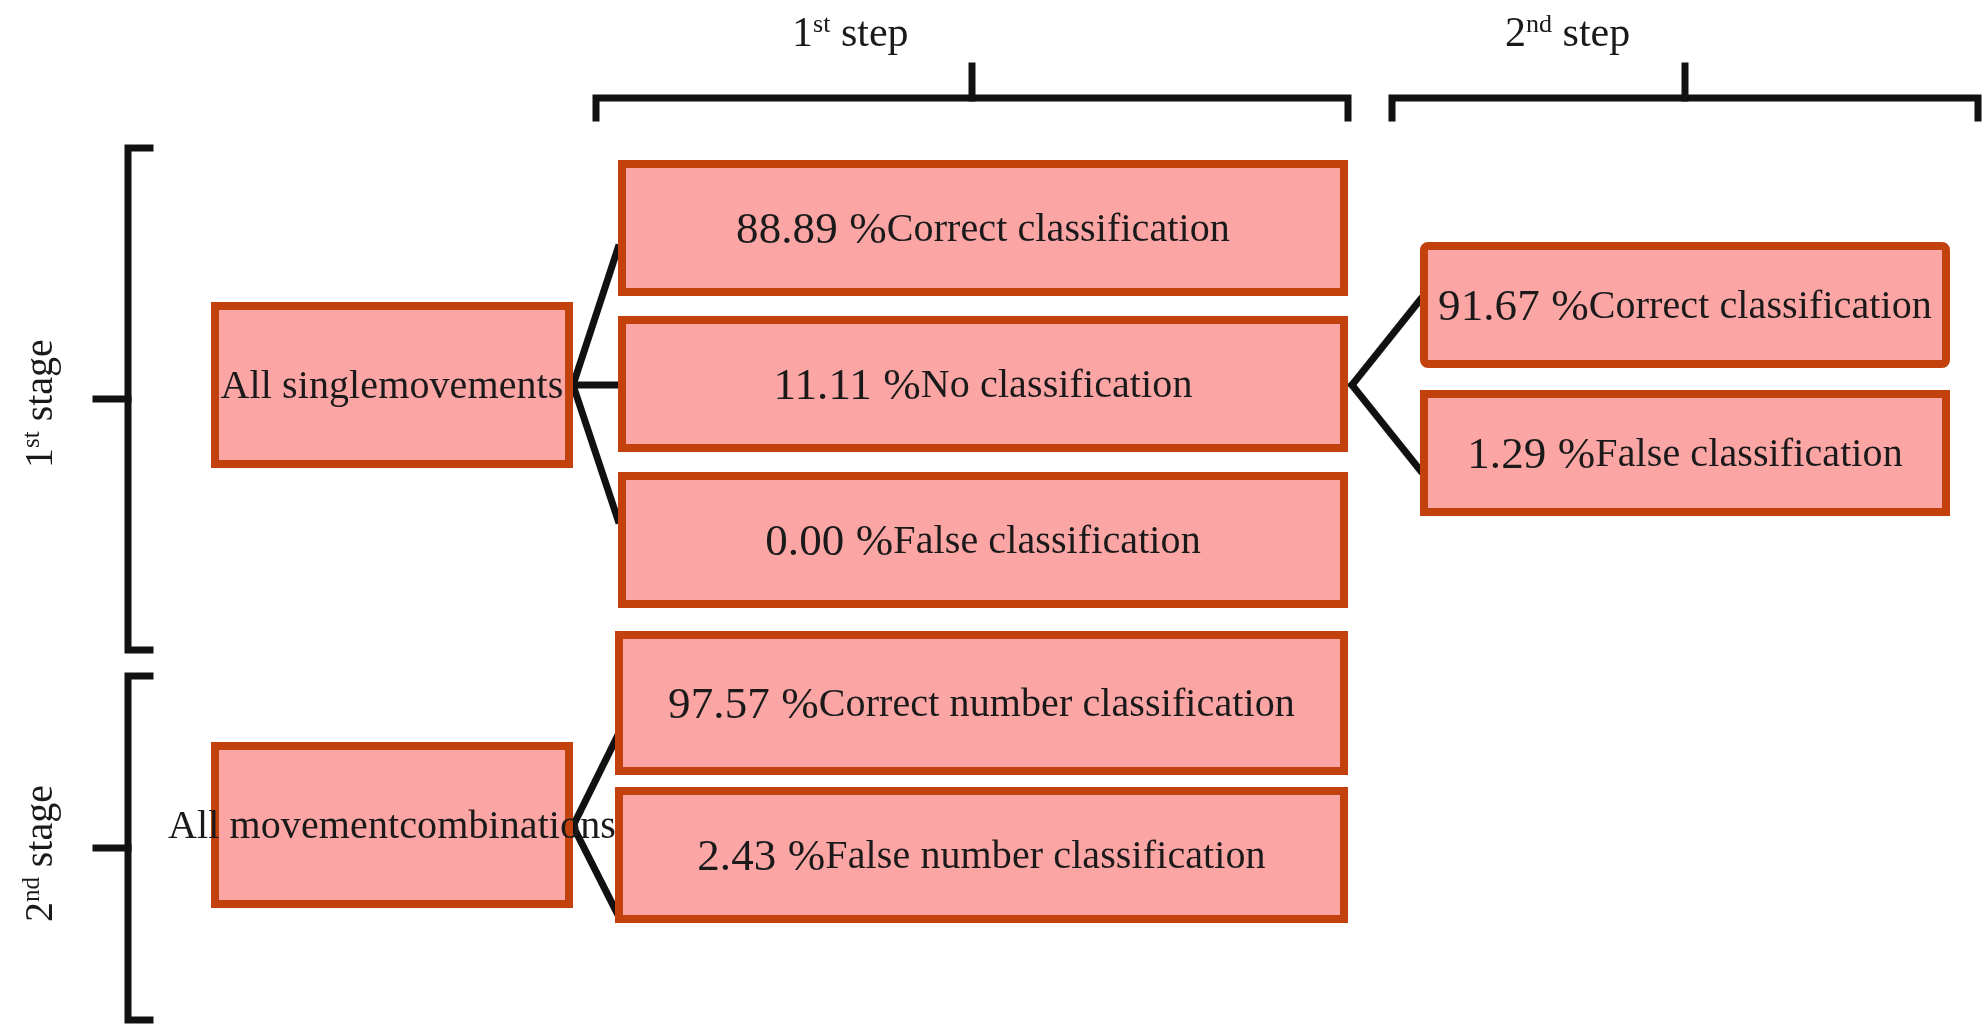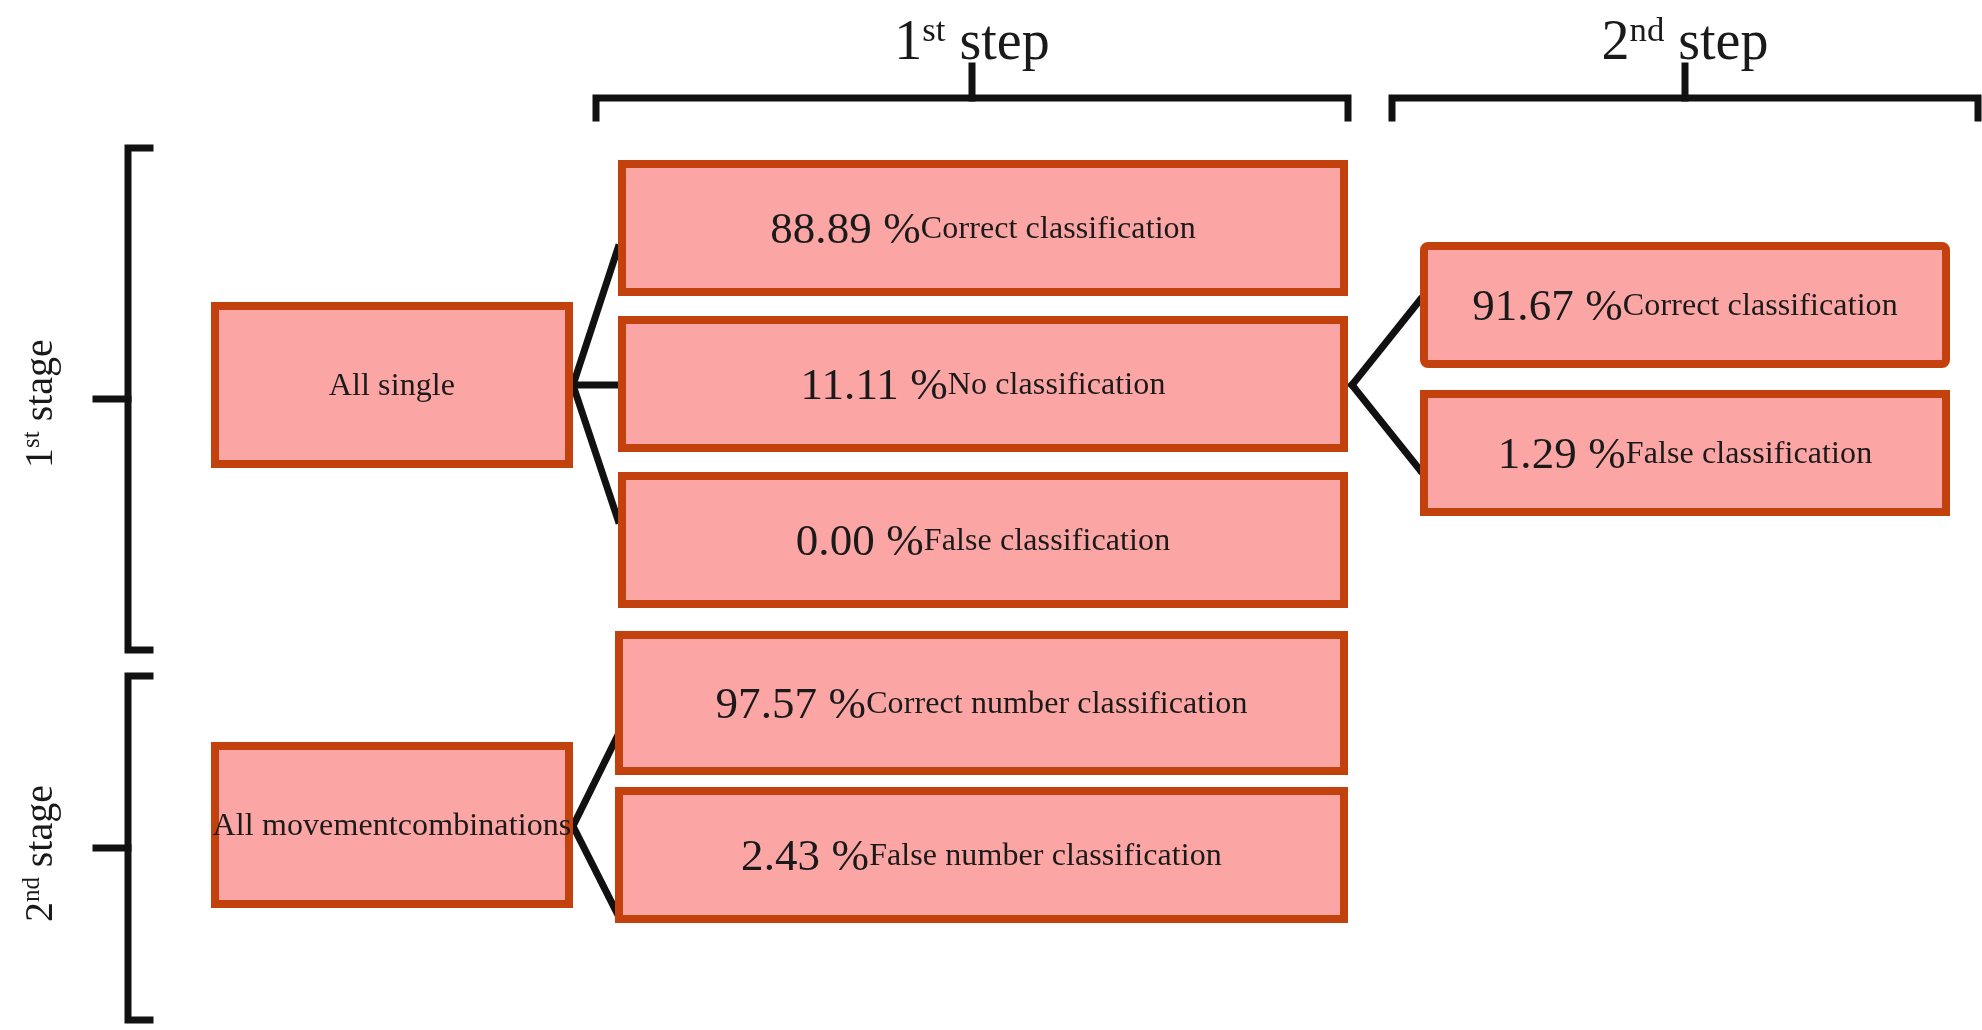--- a/index.html
+++ b/index.html
@@ -35,39 +35,39 @@
     flex-direction: row;
     align-items: center;
     justify-content: center;
     text-align: center;
     line-height: 1.04;
     z-index: 3;
   }
   .node-line {
     display: block;
     white-space: nowrap;
-    font-size: 32px;
+    font-size: 40px;
     letter-spacing: 0.1px;
   }
   .node-line.pct {
     font-size: 45px;
   }
   .stage-label {
     position: absolute;
     transform-origin: 50% 50%;
     font-size: 40px;
     white-space: nowrap;
     z-index: 4;
   }
   .step-label {
     position: absolute;
-    font-size: 56px;
+    font-size: 42px;
     white-space: nowrap;
     z-index: 4;
-    text-align: center;
+    text-align: left;
   }
   sup {
     font-size: 0.62em;
     vertical-align: 0.52em;
     line-height: 0;
   }
 </style>
 </head>
 <body>
 
@@ -111,20 +111,21 @@
   <div class="stage-label" style="left:-62px; top:380px; width:200px; transform: rotate(-90deg); text-align:center;">
     <span>1</span><sup>st</sup><span> stage</span>
   </div>
 
   <div class="stage-label" style="left:-62px; top:830px; width:200px; transform: rotate(-90deg); text-align:center;">
     <span>2</span><sup>nd</sup><span> stage</span>
   </div>
 
   <div class="node-box" style="left:211px; top:302px; width:362px; height:166px;">
     <span class="node-line">All single</span>
+    <span class="node-line">movements</span>
   </div>
 
   <div class="node-box" style="left:618px; top:160px; width:730px; height:136px;">
     <span class="node-line pct">88.89 %</span>
     <span class="node-line">Correct classification</span>
   </div>
 
   <div class="node-box" style="left:618px; top:316px; width:730px; height:136px;">
     <span class="node-line pct">11.11 %</span>
     <span class="node-line">No classification</span>

